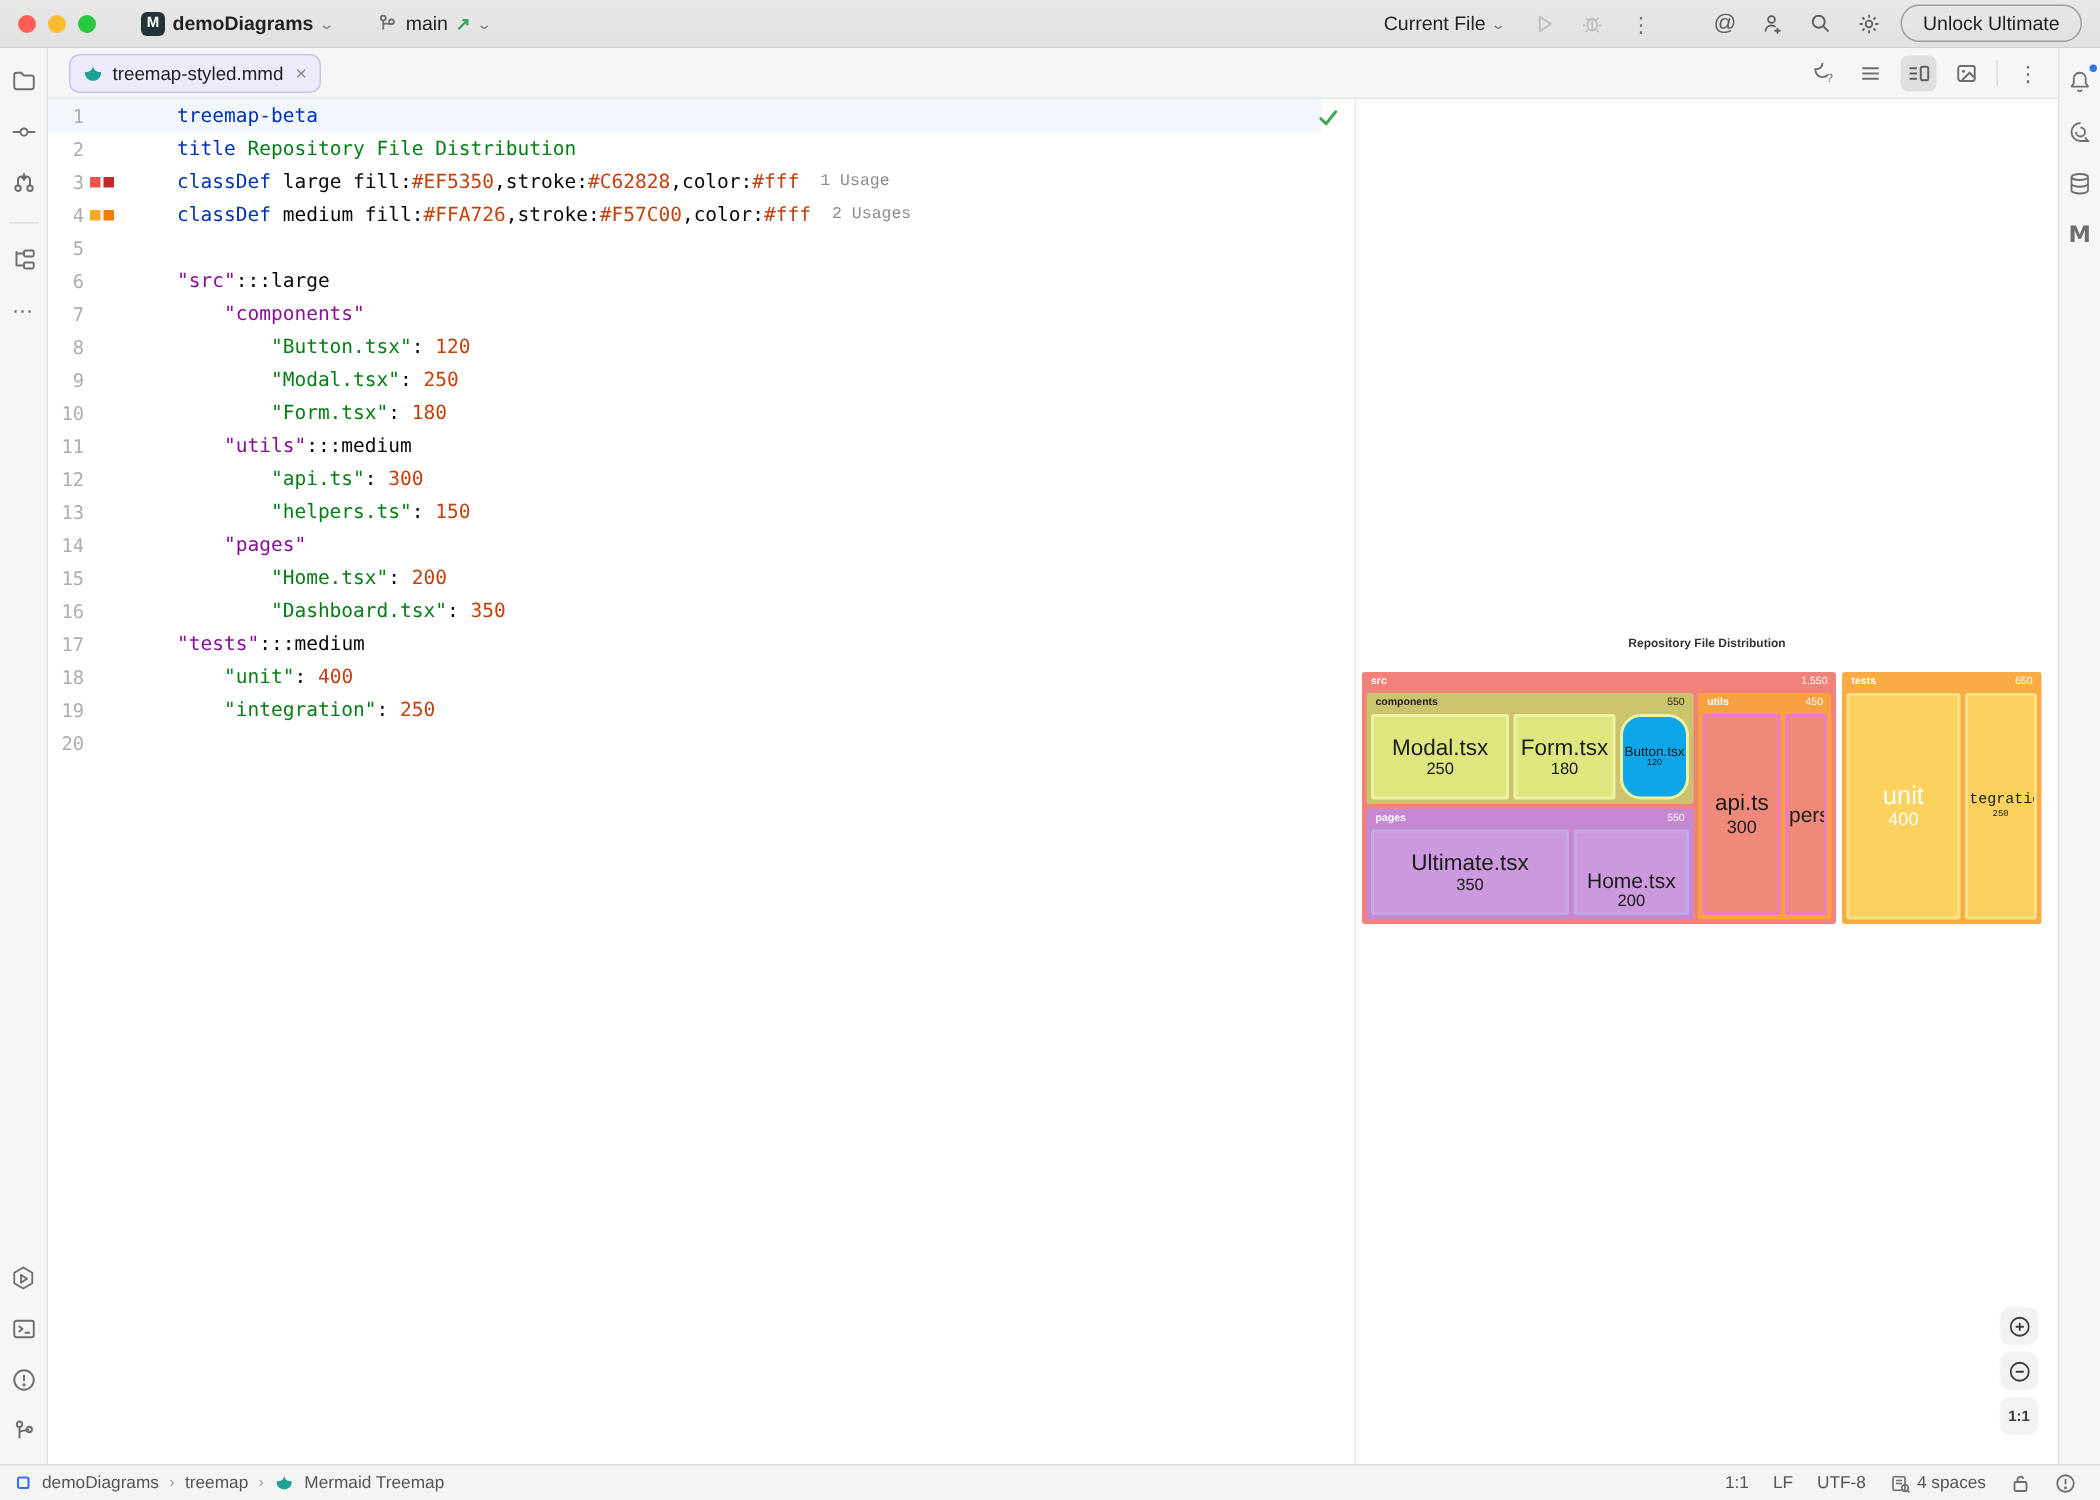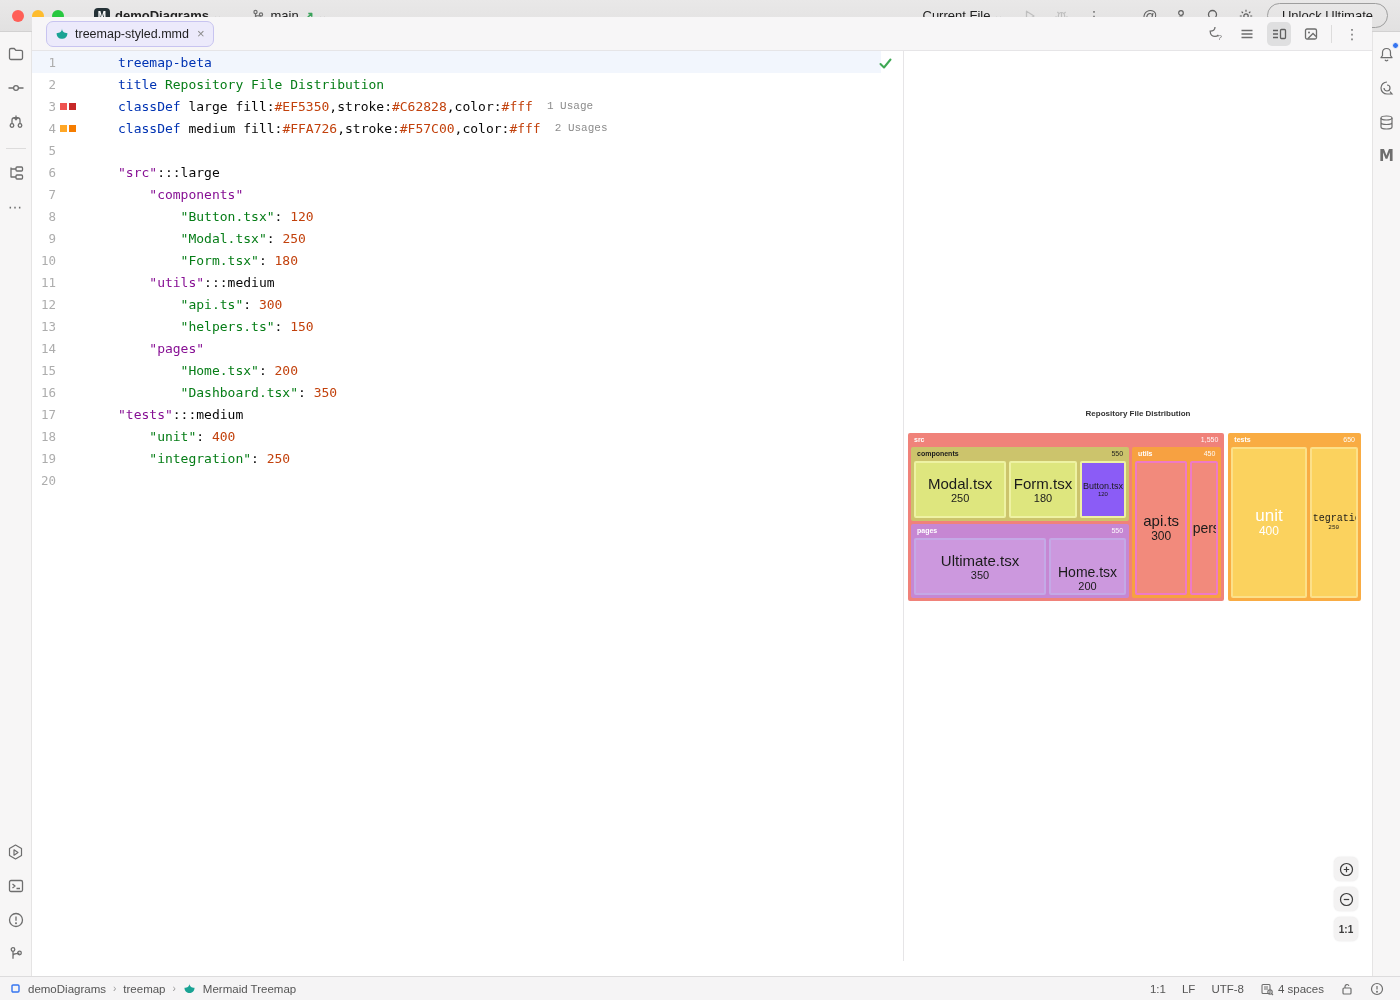--- a/index.html
+++ b/index.html
@@ -30,21 +30,21 @@
     display:flex; flex-direction:column; align-items:center; padding-top:10px; }
   .rightstripe { position:absolute; left:1372px; top:32px; width:28px; height:944px; background:#F7F6F6; border-left:1px solid #E5E4E4;
     display:flex; flex-direction:column; align-items:center; padding-top:10px; }
   .stripe-btn { width:24px; height:24px; margin-bottom:10px; display:flex; align-items:center; justify-content:center; color:#6E6E6E; position:relative; }
   .stripe-div { width:20px; height:1px; background:#DDDCDC; margin:4px 0 12px; }
   .stripe-spacer { flex:1; }
   .m-glyph { font-size:15px; font-weight:700; color:#6E6E6E; font-family:"DejaVu Sans", sans-serif; }
   .dot-badge { position:absolute; top:0px; right:0px; width:7px; height:7px; border-radius:50%; background:#3574F0; border:1.5px solid #F7F6F6; }
 
   
-  .main { position:absolute; left:32px; top:17px; width:1340px; height:944px; background:#fff; display:flex; flex-direction:column; }
+  .main { position:absolute; left:32px; top:32px; width:1340px; height:944px; background:#fff; display:flex; flex-direction:column; }
   .tabrow { height:34px; background:#F7F6F7; border-bottom:1px solid #E6E5E7; display:flex; align-items:center; padding:0 8px; }
   .tab { display:flex; align-items:center; gap:6px; height:26px; padding:0 8px 0 8px; background:#ECEAFB; border:1px solid #C8C4F0;
     border-radius:7px; font-size:12.5px; color:#1f1f1f; margin-left:6px; }
   .tab-close { color:#8a8a8a; font-size:13px; margin-left:2px; }
   .tabrow-right { margin-left:auto; display:flex; align-items:center; gap:8px; }
   .tr-icon { width:24px; height:24px; border-radius:5px; display:flex; align-items:center; justify-content:center; color:#6E6E6E; }
   .tr-icon.selected { background:#DFDFE0; }
   .tr-div { width:1px; height:18px; background:#DDDCDC; }
 
   .content { flex:1; display:flex; min-height:0; }
@@ -322,21 +322,21 @@
                     </div>
                     <div class="tm-body" style="flex-direction: row;">
                       <div class="tm-leaf" style="flex: 250 1 0px; background: rgb(222, 230, 126); border-color: rgb(238, 242, 163); color: rgb(27, 27, 27);">
                         <div style="font-size: 15px;">Modal.tsx</div>
                         <div style="font-size: 11px;">250</div>
                       </div>
                       <div class="tm-leaf" style="flex: 180 1 0px; background: rgb(222, 230, 126); border-color: rgb(238, 242, 163); color: rgb(27, 27, 27);">
                         <div style="font-size: 15px;">Form.tsx</div>
                         <div style="font-size: 11px;">180</div>
                       </div>
-                      <div class="tm-leaf" style="flex: 120 1 0px; background: #8b5cf6; border-color: rgb(238, 242, 163); color: rgb(27, 27, 27);">
+                      <div class="tm-leaf" style="flex: 120 1 0px; background: #0ea5e9; border-color: rgb(238, 242, 163); color: rgb(27, 27, 27); border-radius: 14px;">
                         <div style="font-size: 9px;">Button.tsx</div>
                         <div style="font-size: 6px;">120</div>
                       </div>
                     </div>
                   </div>
                   <div class="tm-group" style="flex: 550 1 0px; background: rgb(198, 135, 211);">
                     <div class="tm-head" style="color: rgb(255, 255, 255);">
                       <span class="nm">pages</span>
                       <span class="vl">550</span>
                     </div>

